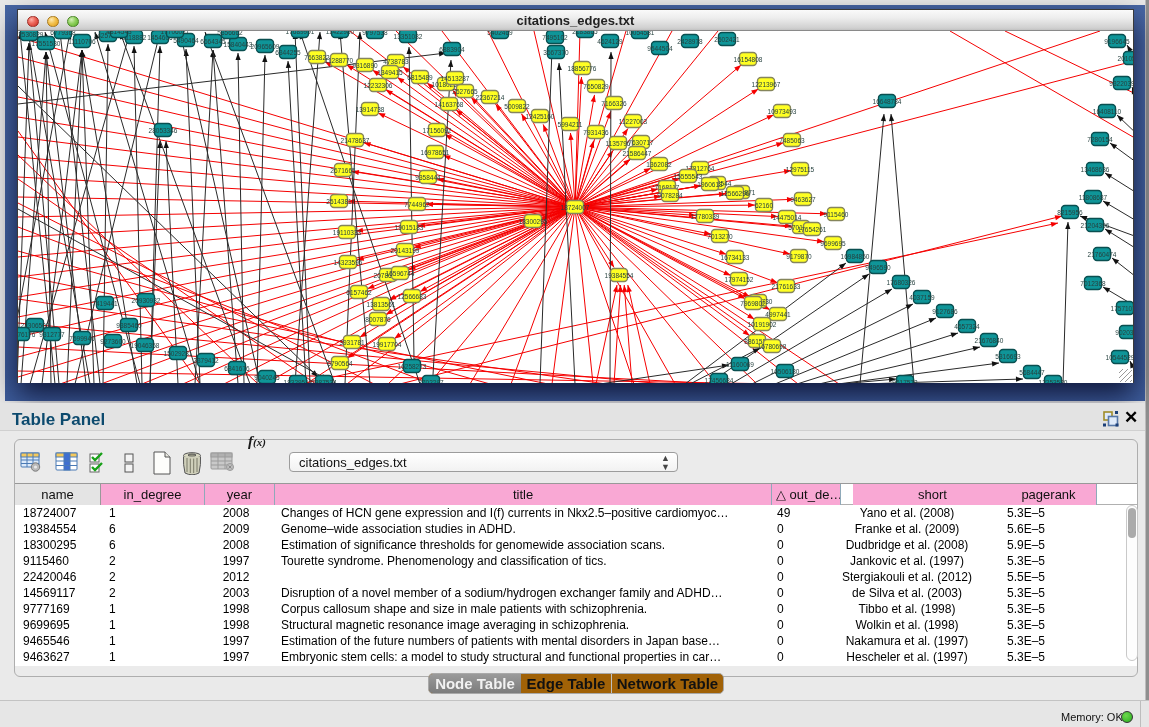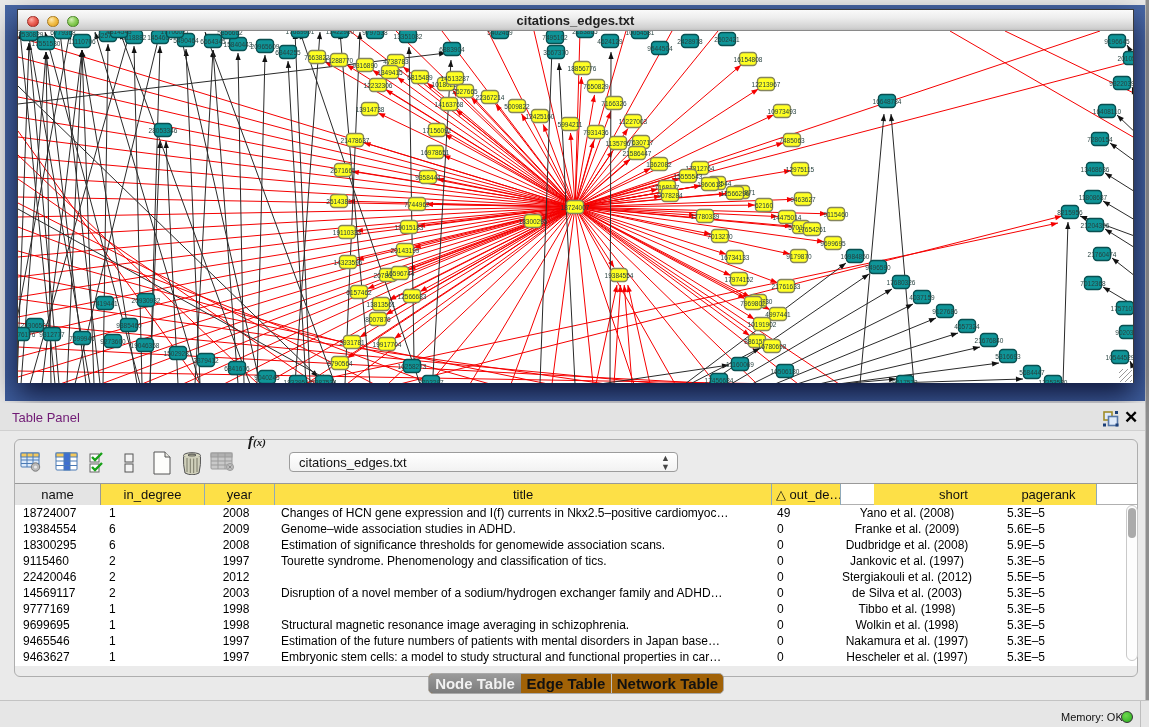--- a/index.html
+++ b/index.html
@@ -18,35 +18,35 @@
 .tl { position:absolute; top:5.8px; width:11.5px; height:11.5px; border-radius:50%; }
 #tl1 { left:9.2px; background:radial-gradient(circle at 35% 30%,#ffb0a8 0%,#ee6b5f 40%,#d94439 75%,#b8342c 100%); border:0.5px solid #9e2b24;}
 #tl2 { left:29.2px; background:radial-gradient(circle at 35% 30%,#ffe9b0 0%,#f2c14e 45%,#e8a826 80%,#c98c1c 100%); border:0.5px solid #a8791c;}
 #tl3 { left:49px; background:radial-gradient(circle at 35% 30%,#d4f0b8 0%,#8fd05e 45%,#6cb93a 80%,#53962a 100%); border:0.5px solid #4a8526;}
 #canvas { position:absolute; left:0; top:21px; width:1115px; height:352px;
   background:#fff; overflow:hidden; }
 #grip { position:absolute; right:1px; bottom:1px; width:13px; height:13px;
   background:repeating-linear-gradient(135deg, transparent 0 2.5px, #9a9a9a 2.5px 3.5px); }
 #tp-title { position:absolute; left:0; top:403px; width:1145px; height:28px;
   background:#e3e3e3; border-bottom:1px solid #d0d0d0; }
-#tp-title .t { position:absolute; left:12px; top:7px; font-size:13px; color:#701a75; }
+#tp-title .t { position:absolute; left:12px; top:7px; font-size:17px; color:#0c4a6e;font-weight:bold; }
 #tp-body { position:absolute; left:0; top:431px; width:1145px; height:269px; background:#eaeaea; }
 #float-ic { position:absolute; left:1103px; top:411px; }
 #close-ic { position:absolute; left:1124px; top:407px; font-size:17px; font-weight:bold; color:#000; }
 #container { position:absolute; left:14px; top:439px; width:1124px; height:238px;
   background:#ebebeb; border:1px solid #aeaeae; border-radius:6px; }
 .tbi { position:absolute; top:451px; }
 #combo { position:absolute; left:289px; top:452px; width:389px; height:20px;
   background:linear-gradient(180deg,#ffffff,#f2f2f2); border:1px solid #9c9c9c; border-radius:4px;
   font-size:13px; color:#111; padding:2px 0 0 9px; }
 #combo .arr { position:absolute; right:7px; top:1px; font-size:9px; color:#444; line-height:9px; }
 #thead { position:absolute; left:15px; top:483px; width:1122px; height:22px; background:#fff;
   border-top:1px solid #999; border-bottom:1px solid #b0b0b0; }
 .hc { position:absolute; top:0; height:22px; font-size:13px; color:#111; text-align:center;
-  padding-top:3px; border-right:1px solid #8fa9b9; white-space:nowrap; overflow:hidden; background:#fde047; }
+  padding-top:3px; border-right:1px solid #8fa9b9; white-space:nowrap; overflow:hidden; background:#f9a8d4; }
 #tbody { position:absolute; left:15px; top:505px; width:1122px; height:161px; background:#fff; }
 .trow { position:absolute; left:15px; width:1104px; height:16px; font-size:12px; color:#000; }
 .trow .c { position:absolute; top:1px; white-space:nowrap; overflow:hidden; }
 .c0 { left:8px; width:76px; } .c1 { left:94px; width:96px; }
 .c2 { left:190px; width:62px;text-align:center; } .c3 { left:266px; width:488px; }
 .c4 { left:762px; width:60px; } .c5 { left:812px; width:160px; text-align:center; }
 .c6 { left:992px; width:90px; }
 #vscroll { position:absolute; left:1126px; top:505px; width:12px; height:156px;
   background:#fdfdfd; border:1px solid #c9c9c9; border-radius:6px; }
 #vthumb { position:absolute; left:1128px; top:508px; width:8px; height:30px;
@@ -1151,21 +1151,21 @@
 </svg>
 <div class="tbi" style="left:248px;top:433px;font:italic bold 15px 'Liberation Serif',serif;color:#1a1a1a">f<span style="font-size:11px">(x)</span></div>
 
 <div id="combo">citations_edges.txt<span class="arr">▲<br>▼</span></div>
 <div id="thead">
   <div class="hc" style="left:0;width:86px;background:#e4e4e4;border-right:1px solid #999">name</div>
   <div class="hc" style="left:86px;width:104px">in_degree</div>
   <div class="hc" style="left:190px;width:70px">year</div>
   <div class="hc" style="left:260px;width:497px">title</div>
   <div class="hc" style="left:757px;width:69px;text-align:left;padding-left:4px">△ out_de…</div>
-  <div class="hc" style="left:859px;width:160px">short</div>
+  <div class="hc" style="left:838px;width:160px">short</div>
   <div class="hc" style="left:986px;width:96px">pagerank</div>
 </div>
 <div id="tbody"></div>
 <div class="trow" style="top:505px">
     <div class="c c0">18724007</div>
     <div class="c c1">1</div>
     <div class="c c2">2008</div>
     <div class="c c3">Changes of HCN gene expression and I(f) currents in Nkx2.5–positive cardiomyoc…</div>
     <div class="c c4">49</div>
     <div class="c c5">Yano et al. (2008)</div>
@@ -1212,20 +1212,21 @@
     <div class="c c2">2003</div>
     <div class="c c3">Disruption of a novel member of a sodium/hydrogen exchanger family and ADHD…</div>
     <div class="c c4">0</div>
     <div class="c c5">de Silva et al. (2003)</div>
     <div class="c c6">5.3E–5</div>
   </div>
 <div class="trow" style="top:601px">
     <div class="c c0">9777169</div>
     <div class="c c1">1</div>
     <div class="c c2">1998</div>
+    <div class="c c3">Corpus callosum shape and size in male patients with schizophrenia.</div>
     <div class="c c4">0</div>
     <div class="c c5">Tibbo et al. (1998)</div>
     <div class="c c6">5.3E–5</div>
   </div>
 <div class="trow" style="top:617px">
     <div class="c c0">9699695</div>
     <div class="c c1">1</div>
     <div class="c c2">1998</div>
     <div class="c c3">Structural magnetic resonance image averaging in schizophrenia.</div>
     <div class="c c4">0</div>

